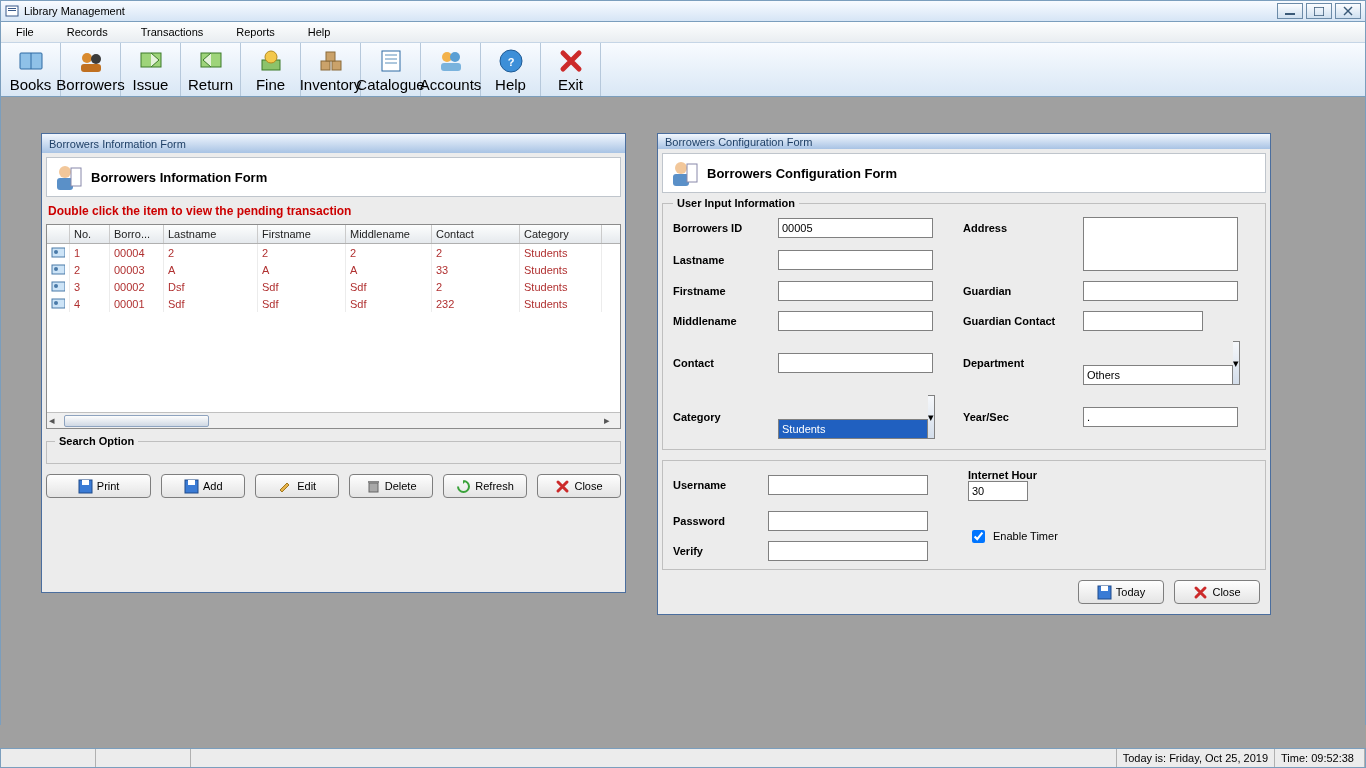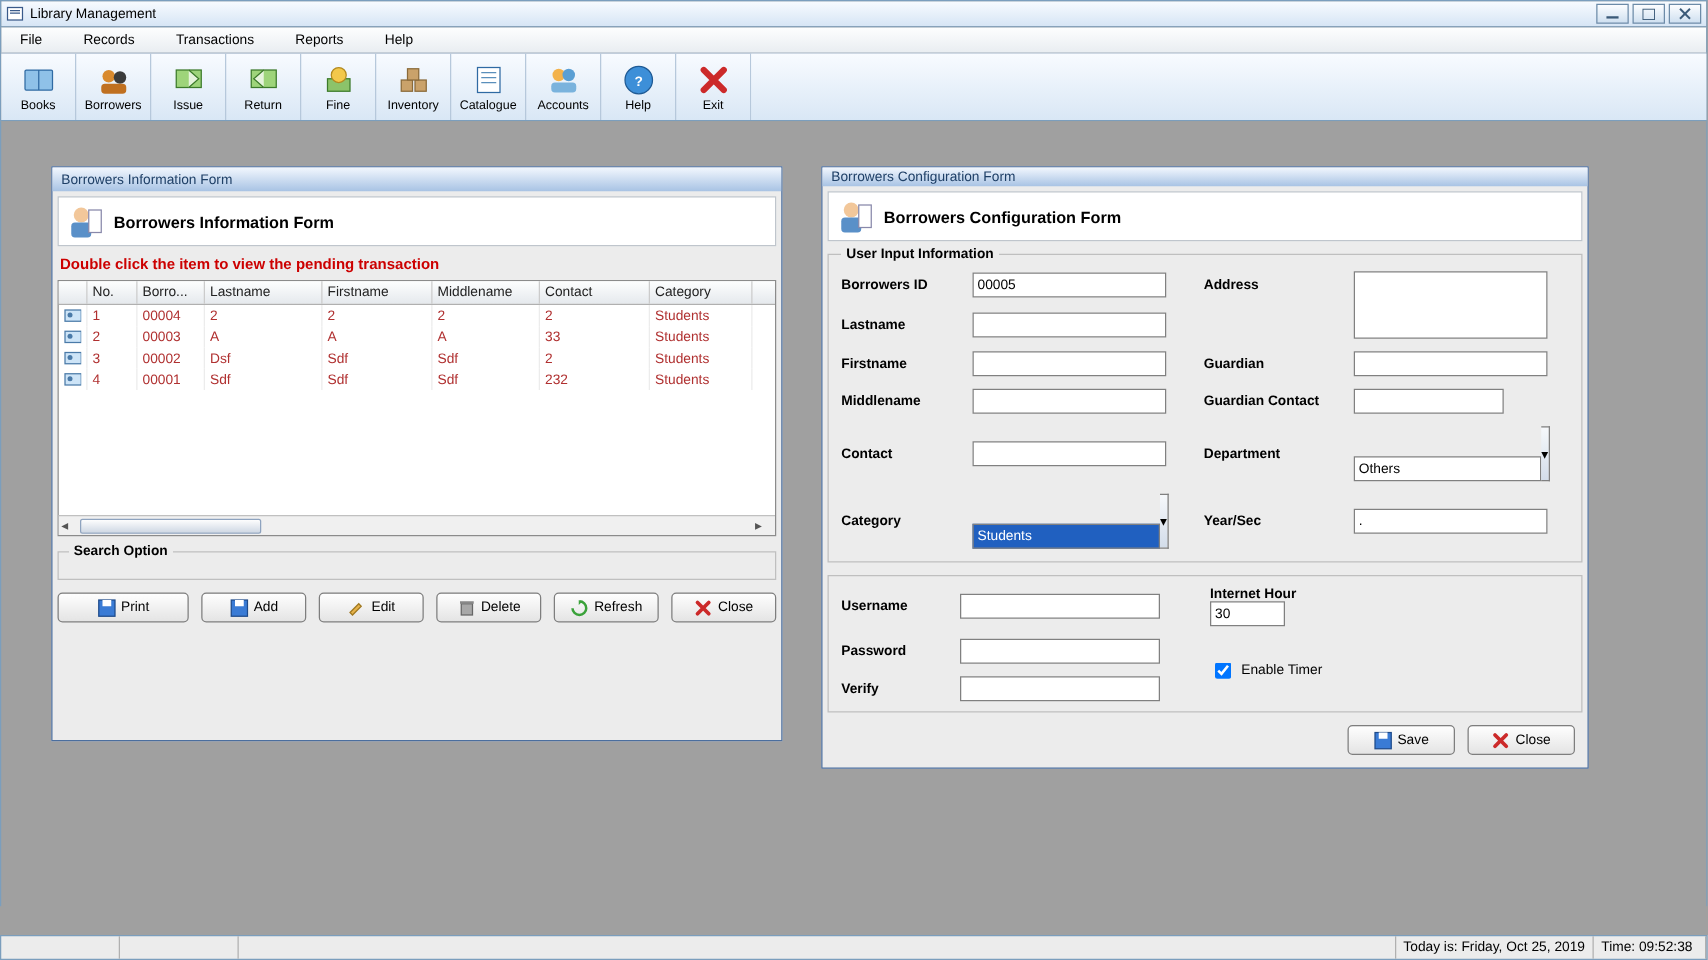--- a/index.html
+++ b/index.html
@@ -8,21 +8,21 @@
   .titlebar .icon { width:14px; height:14px; margin-right:5px; }
   .titlebar .spacer { flex:1; }
   .titlebar .winbtn { width:26px; height:16px; border:1px solid #6c8ba8; background:linear-gradient(#fcfdff,#cfe0f0); margin-left:3px; display:flex; align-items:center; justify-content:center; color:#3b5a78; font-size:10px; }
   .menubar { height:20px; background:linear-gradient(#fdfefe,#e9edf1); border-left:1px solid #7b9ebd; border-right:1px solid #7b9ebd; display:flex; align-items:stretch; padding:0 6px; gap:15px; }
   .menubar div { padding:3px 8px; cursor:default; border:1px solid transparent;}
   .toolbar-wrap { border-left:1px solid #7b9ebd; border-right:1px solid #7b9ebd; }
   .toolbar { background:linear-gradient(#f8fbff,#d9e7f5); border-top:1px solid #c5d5e6; border-bottom:1px solid #7b9ebd; height:55px; display:flex; align-items:stretch; }
   .tool { width:60px; border-right:1px solid #b6c8db; display:flex; flex-direction:column; align-items:center; justify-content:center; gap:1px; cursor:default; }
   .tool:last-child{ border-right:none;}
   .tool .ticon { width:28px; height:28px;}
-  .tool .tlbl { font-size:10px;}
+  .tool .tlbl { font-size:15px;}
   .toolbar-right{ flex:1; background:inherit;}
   .mdi { background:#a0a0a0; border-left:1px solid #7b9ebd; border-right:1px solid #7b9ebd; height:628px; position:relative; }
 
   .win { position:absolute; background:#ececec; border:1px solid #4b6e9e; display:flex; flex-direction:column; }
   .win-title { height:19px; background:linear-gradient(#f2f7fe,#a8c3e4); color:#1e3f66; font-weight:normal; display:flex; align-items:center; padding:0 7px; font-size:11px; }
   .header-row { background:#fff; border:1px solid #bfc5cc; margin:4px 4px 0 4px; height:40px; display:flex; align-items:center; padding:4px 6px; gap:8px; }
   .header-row .hicon{ width:30px; height:30px;}
   .header-row .htxt{ font-weight:bold; font-size:13px;}
   .panel-body { margin:4px; flex:1; display:flex; flex-direction:column; }
 
@@ -447,21 +447,21 @@
     </div>
 
     <div style="display:flex; justify-content:flex-end; gap:10px; padding:6px 10px 10px 0">
       <div class="btn" style="width:86px">
           <span class="bicon">
             <svg width="15" height="15">
               <rect x="1" y="1" width="13" height="13" fill="#3a7bd5" stroke="#1e4a8a"></rect>
               <rect x="4" y="1" width="7" height="5" fill="#fff"></rect>
             </svg>
           </span>
-          <span>Save</span>
+          <span>Today</span>
         </div>
       <div class="btn" style="width:86px">
           <span class="bicon">
             <svg width="15" height="15">
               <path d="M3 3 L12 12 M12 3 L3 12" stroke="#cc2a2a" stroke-width="3" stroke-linecap="round"></path>
             </svg>
           </span>
           <span>Close</span>
         </div>
     </div>

